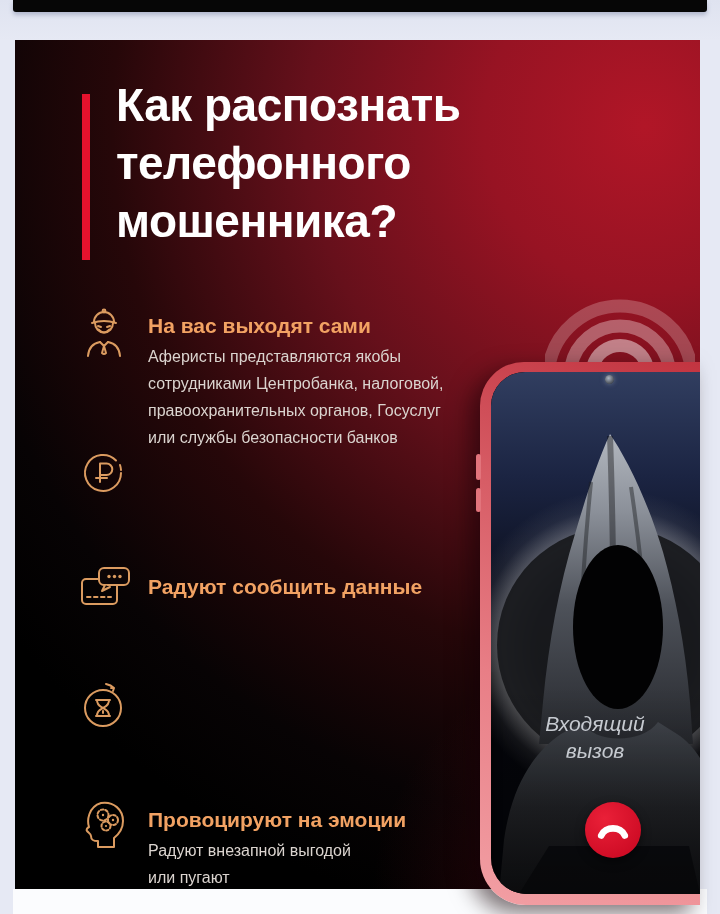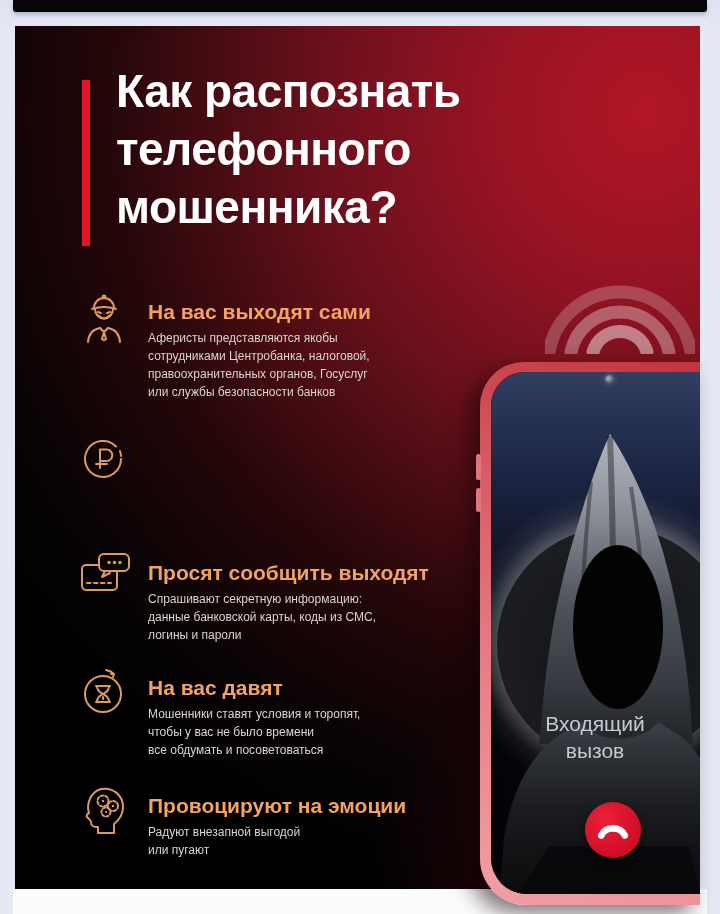--- a/index.html
+++ b/index.html
@@ -15,21 +15,21 @@
     overflow:hidden;
   }
   
   .top-edge{
     position:absolute;left:13px;top:0;width:694px;height:12px;
     background:#060606;border-radius:0 0 3px 3px;
     box-shadow:0 3px 4px rgba(120,128,160,.45);
   }
   
   .poster{
-    position:absolute;left:15px;top:26px;width:685px;height:863px;
+    position:absolute;left:15px;top:40px;width:685px;height:863px;
     background:
       radial-gradient(80% 55% at 100% 100%, rgba(150,20,35,.45) 0%, rgba(60,8,15,0) 60%),
       radial-gradient(118% 95% at 92% 10%, #b11627 0%, #971323 20%, #66101b 42%, #260709 66%, #070304 86%, #000 100%);
     overflow:hidden;
   }
   .accent-bar{
     position:absolute;left:67px;top:54px;width:8px;height:166px;
     background:#e5122d;
   }
   .title{
@@ -39,21 +39,21 @@
   }
   
   .wifi{position:absolute;left:530px;top:246px;width:150px;height:82px;}
   
   .section{position:absolute;left:65px;width:406px;}
   .s1{top:265px;} .s2{top:410px;} .s3{top:526px;} .s4{top:641px;} .s5{top:759px;}
   .sec-icon{position:absolute;left:0;top:0;width:48px;height:54px;}
   .sec-icon svg{display:block;}
   .sec-text{margin-left:68px;}
   .sec-heading{font-size:21px;line-height:25px;font-weight:700;color:#f2a263;margin:8px 0 5px 0;}
-  .sec-body{font-size:12px;line-height:18px;color:#dbd4cf;white-space:pre-line;}
+  .sec-body{font-size:16px;line-height:27px;color:#dbd4cf;white-space:pre-line;}
   
   .bottom-strip{
     position:absolute;left:13px;top:889px;width:694px;height:25px;
     background:#fbfcfe;
   }
   
   .phone{
     position:absolute;left:480px;top:362px;width:220px;height:543px;
     border-radius:44px 0 0 46px;
     background:linear-gradient(200deg,#c23440 0%,#d65b64 30%,#e87e86 62%,#f29fa4 100%);
@@ -63,20 +63,21 @@
   .side-btn{
     position:absolute;left:-4px;width:5px;background:#e2747c;border-radius:3px;
   }
   .side-btn.b1{top:92px;height:26px;}
   .side-btn.b2{top:126px;height:24px;}
   .phone-screen{
     position:absolute;left:11px;top:10px;right:0;bottom:11px;
     border-radius:34px 0 0 36px;
     background:#04050a;overflow:hidden;
     box-shadow:inset 2px 2px 8px rgba(0,0,0,.6);
+    font-style:italic;
   }
   .camera-dot{
     position:absolute;left:114px;top:3px;width:9px;height:9px;border-radius:50%;
     background:radial-gradient(circle at 40% 35%, #aeb6c2 0%, #5d646e 55%, #2a2d33 100%);
     box-shadow:0 0 5px rgba(160,170,190,.5);
   }
   .incoming{
     position:absolute;left:4px;top:338px;width:200px;
     text-align:center;color:#c6cad0;
     font-size:21px;line-height:27px;font-weight:400;white-space:pre-line;
@@ -153,44 +154,35 @@
           <rect x="2" y="13" width="35" height="25" rx="4"></rect>
           <path d="M7,31 h24" stroke-dasharray="3.5 3.5"></path>
           <rect x="19" y="2" width="30" height="17" rx="5" fill="#0c0506"></rect>
           <path d="M25,19 l-3,6 l8,-4" fill="#0c0506"></path>
           <circle cx="29" cy="10.5" r="1.7" fill="#db9b60" stroke="none"></circle>
           <circle cx="34.5" cy="10.5" r="1.7" fill="#db9b60" stroke="none"></circle>
           <circle cx="40" cy="10.5" r="1.7" fill="#db9b60" stroke="none"></circle>
         </svg>
       </span>
       <div class="sec-text">
-        <div class="sec-heading">Просят сообщить выходят</div>
-        <div class="sec-body">Спрашивают секретную информацию:
-данные банковской карты, коды из СМС,
-логины и пароли</div>
+        <div class="sec-heading">Радуют сообщить данные</div>
       </div>
     </div>
 
     <div class="section s4">
       <span class="sec-icon">
         <svg width="46" height="50" viewBox="0 0 46 50" fill="none" stroke="#db9b60" stroke-width="2" stroke-linecap="round" stroke-linejoin="round">
           <circle cx="23" cy="27" r="18"></circle>
           <path d="M26,3 q5,1 8,4 l-3,0 m3,0 l-1,3"></path>
           <path d="M16,19 h14 M16,35 h14"></path>
           <path d="M17,19 c0,6 4,6.5 6,8 c2,-1.5 6,-2 6,-8"></path>
           <path d="M17,35 c0,-6 4,-6.5 6,-8 c2,1.5 6,2 6,8"></path>
           <path d="M23,30 v2"></path>
         </svg>
       </span>
-      <div class="sec-text">
-        <div class="sec-heading">На вас давят</div>
-        <div class="sec-body">Мошенники ставят условия и торопят,
-чтобы у вас не было времени
-все обдумать и посоветоваться</div>
-      </div>
     </div>
 
     <div class="section s5">
       <span class="sec-icon">
         <svg width="48" height="52" viewBox="0 0 48 52" fill="none" stroke="#db9b60" stroke-width="2" stroke-linecap="round" stroke-linejoin="round">
           <path d="M21,4 C34,2 43,11 43,22 C43,30 39,35 34,39 L34,48 L18,48 L18,42 C13,42 11,41 11,37 C11,35 9,34 7,32 C6,31 7,29 9,28 C7,22 8,8 21,4 Z"></path>
           <circle cx="23" cy="16" r="5.5" stroke-dasharray="2.6 2"></circle>
           <circle cx="23" cy="16" r="1.2" fill="#db9b60" stroke="none"></circle>
           <circle cx="33" cy="21" r="5" stroke-dasharray="2.6 2"></circle>
           <circle cx="33" cy="21" r="1.2" fill="#db9b60" stroke="none"></circle>

